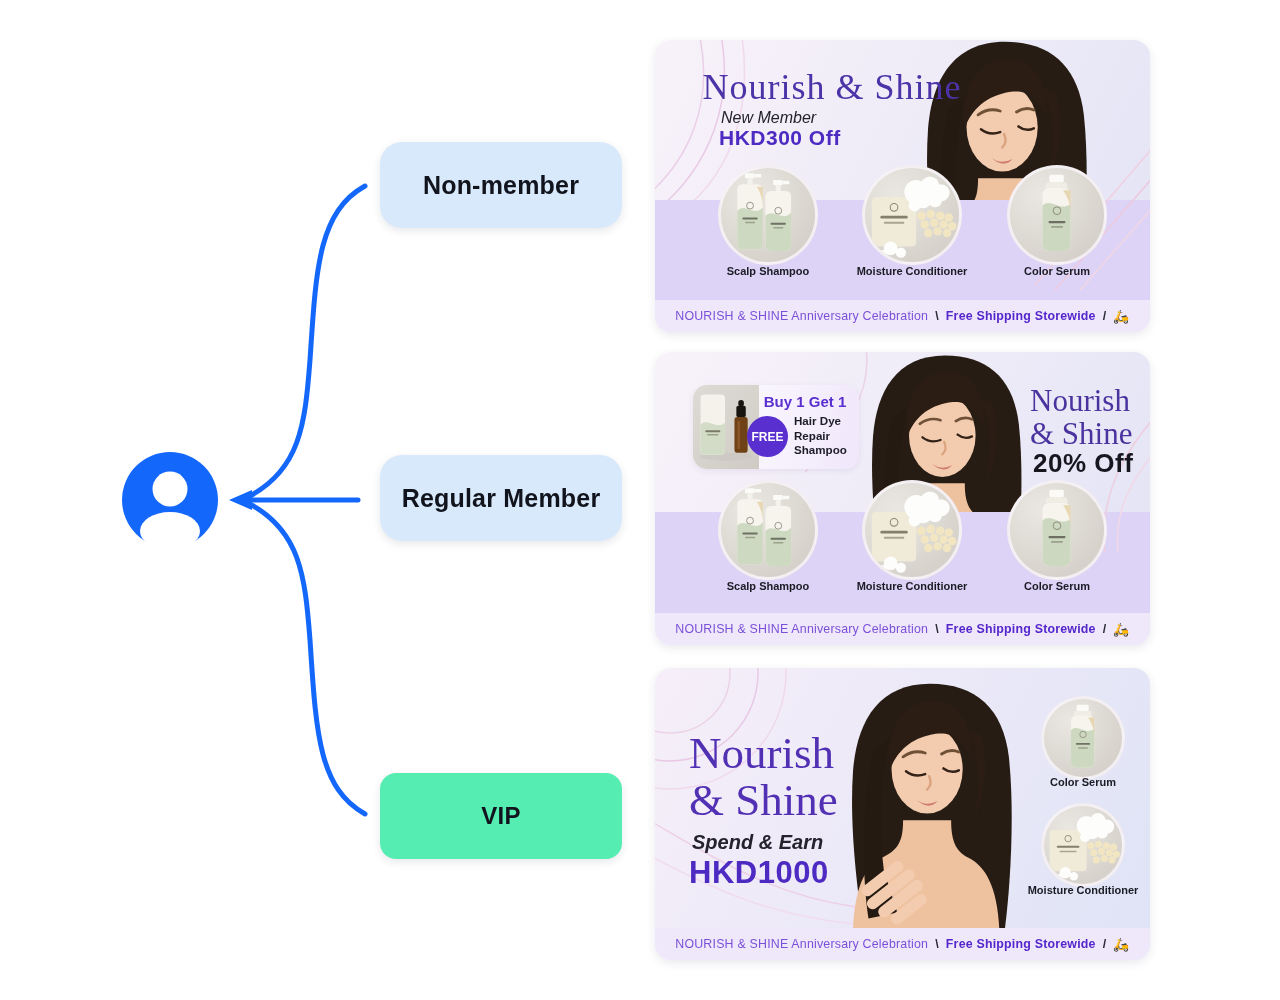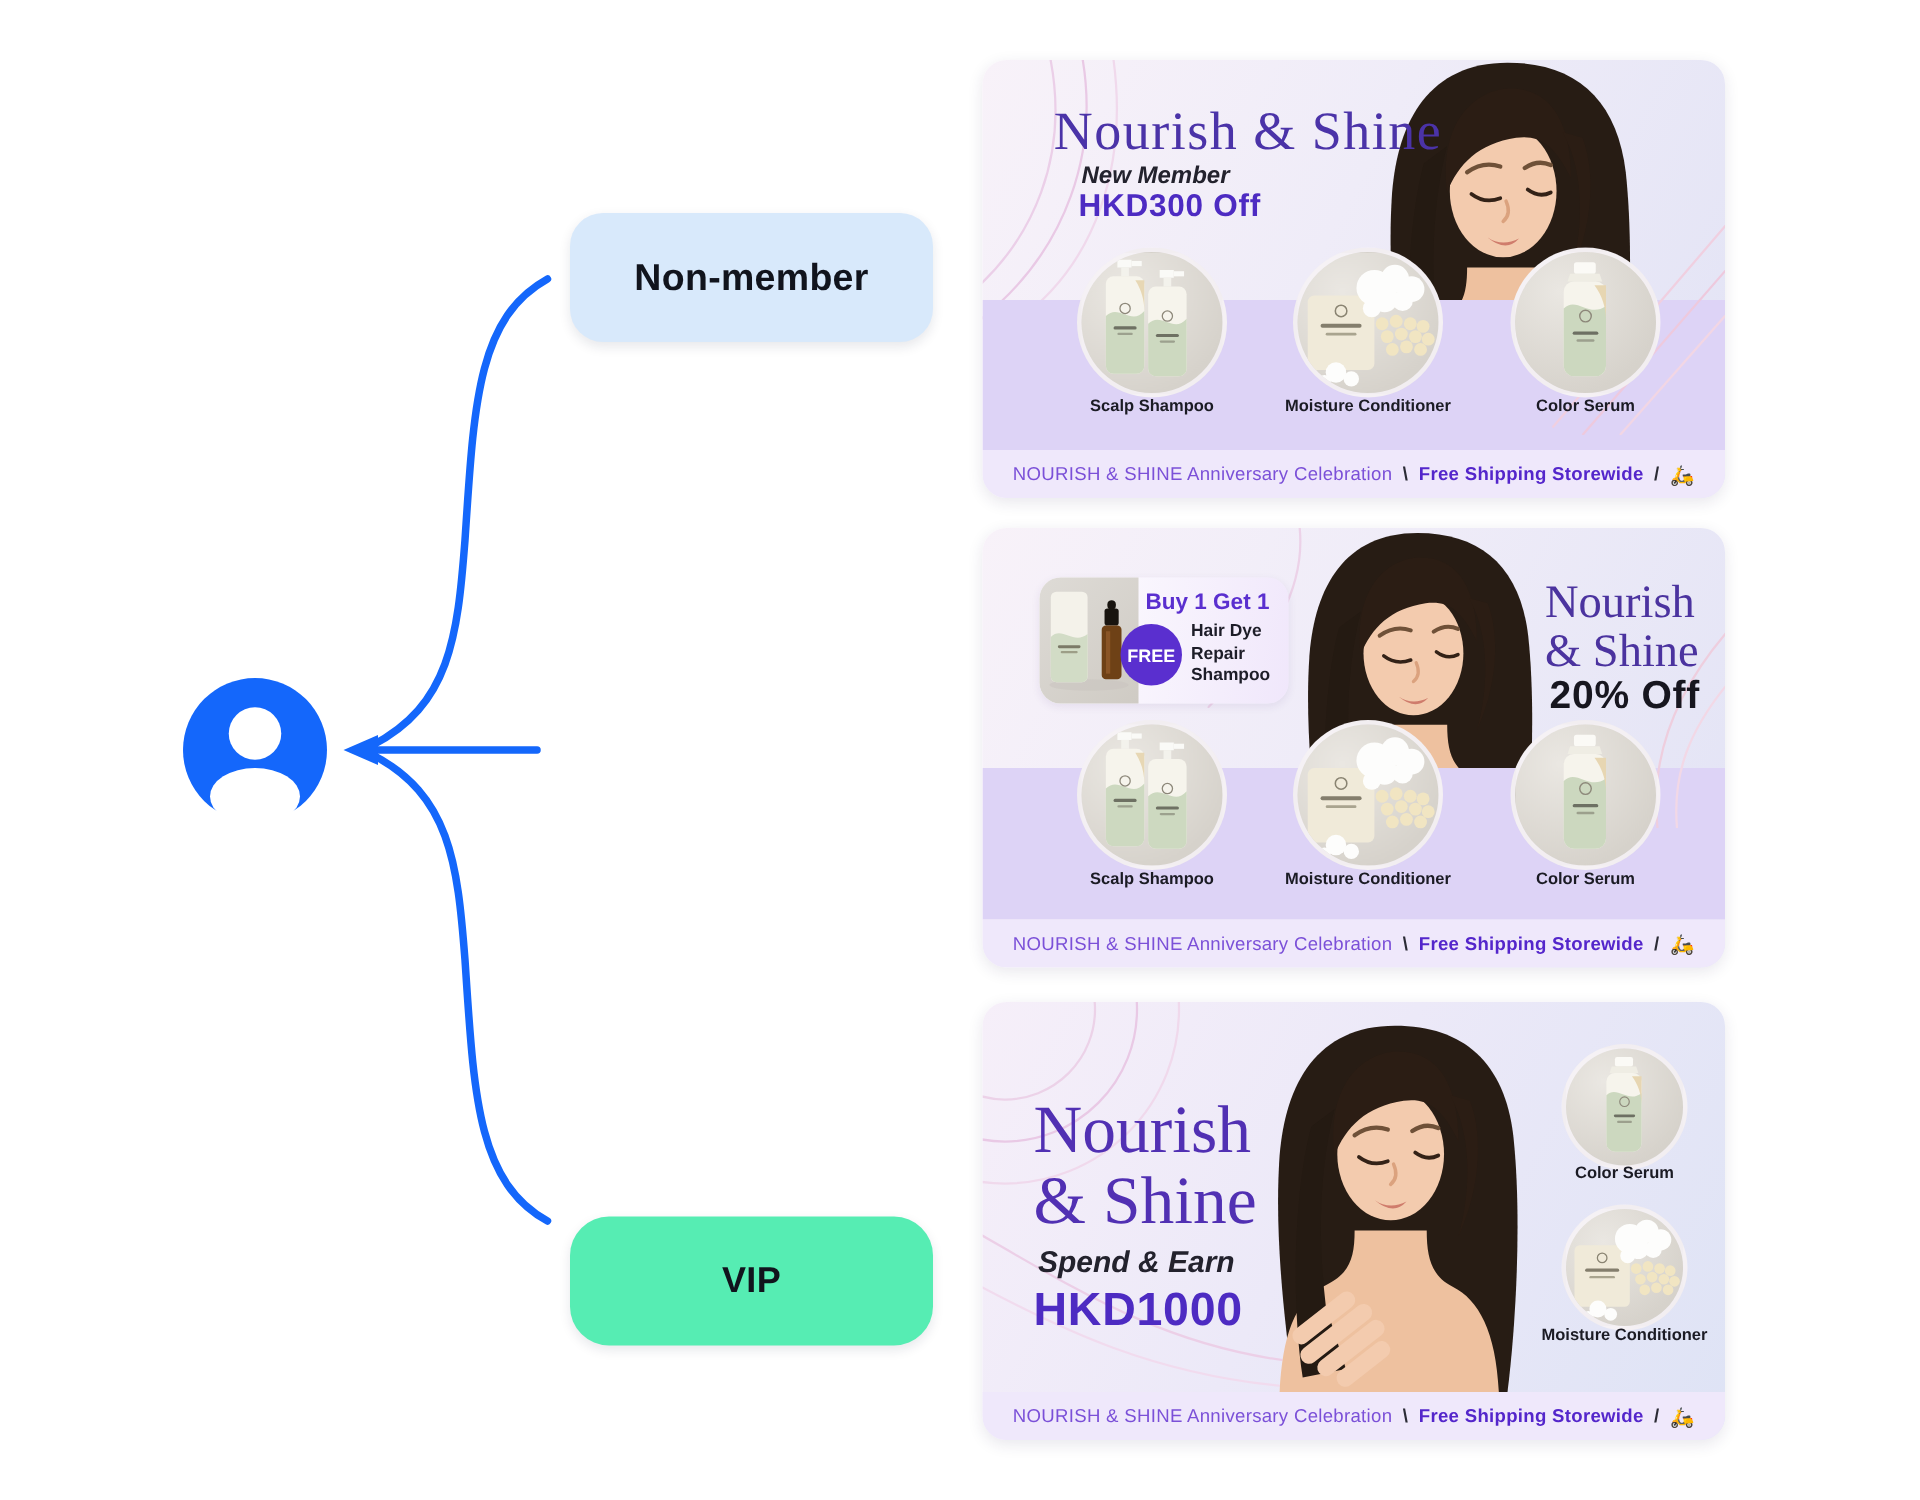--- a/index.html
+++ b/index.html
@@ -10,21 +10,21 @@
   .connectors{position:absolute;left:0;top:0;width:1280px;height:1000px;pointer-events:none;}
   .person-badge{position:absolute;left:122px;top:452px;width:96px;height:96px;}
   .node{position:absolute;left:380px;width:242px;height:86px;border-radius:22px;
         display:flex;align-items:center;justify-content:center;
         font-weight:800;font-size:25px;color:#11141d;letter-spacing:.2px;
         box-shadow:0 3px 8px rgba(20,30,60,.10);cursor:pointer;}
   .node-blue{background:#d8e9fb;}
   .node-green{background:#56edb3;}
   #node-nonmember{top:142px;}
   #node-regular{top:455px;}
-  #node-vip{top:811px;border-radius:26px;font-size:24px;}
+  #node-vip{top:773px;border-radius:16px;font-size:24px;}
   
   .banner{position:absolute;left:655px;width:495px;height:292px;border-radius:16px;overflow:hidden;
           background:linear-gradient(118deg,#f8f2f9 0%,#efecf8 45%,#e2e3f5 100%);
           box-shadow:0 3px 10px rgba(40,30,80,.10);cursor:pointer;}
   #banner1{top:40px;}
   #banner2{top:352px;height:293px;text-decoration:underline;}
   #banner3{top:668px;background:linear-gradient(118deg,#f6eff9 0%,#ece9f8 45%,#dee3f5 100%);}
   .deco{position:absolute;pointer-events:none;}
   .band{position:absolute;left:0;right:0;top:160px;bottom:32px;background:#ddd3f6;}
   .bfooter{position:absolute;left:0;right:0;bottom:0;height:32px;background:#efe8fb;
@@ -35,21 +35,21 @@
   .f-moto{font-size:13px;}
   .woman{position:absolute;pointer-events:none;}
   .pcircle{position:absolute;width:100px;height:100px;border-radius:50%;overflow:hidden;
            background:radial-gradient(circle at 32% 28%,#eae7e2 0%,#d6d2cb 75%);
            border:3px solid rgba(252,248,255,.72);box-sizing:border-box;}
   .pcircle svg{width:100%;height:100%;}
   .plabel{position:absolute;font-weight:700;font-size:11px;color:#1b1b24;text-align:center;line-height:1.15;}
   
   .c1-title{position:absolute;left:18px;top:26px;width:318px;text-align:center;
             font-family:"Liberation Serif","DejaVu Serif",serif;font-size:36px;color:#4b33a8;letter-spacing:1px;}
-  .c1-aud{position:absolute;left:66px;top:69px;font-size:16px;font-style:italic;font-weight:700;color:#23222d;}
+  .c1-aud{position:absolute;left:66px;top:69px;font-size:16px;font-style:italic;font-weight:400;color:#23222d;}
   .c1-offer{position:absolute;left:64px;top:86px;font-size:21px;font-weight:700;color:#4d2bc2;letter-spacing:.5px;}
   
   .promo-panel{position:absolute;left:38px;top:33px;width:166px;height:84px;border-radius:14px;
                background:linear-gradient(100deg,#ffffff 0%,#f0e7fb 100%);box-shadow:0 2px 6px rgba(60,40,120,.08);}
   .promo-photo{position:absolute;left:0;top:0;width:66px;height:84px;border-radius:14px 0 0 14px;overflow:hidden;
                background:linear-gradient(135deg,#dedbd6,#cfcbc4);}
   .promo-headline{position:absolute;left:62px;top:8px;width:100px;text-align:center;
                   font-size:15px;font-weight:800;color:#5a2fcf;}
   .free-badge{position:absolute;left:54px;top:31px;width:41px;height:41px;border-radius:50%;background:#5a2fcf;
               display:flex;align-items:center;justify-content:center;color:#ffffff;font-weight:800;font-size:12px;}
@@ -174,20 +174,23 @@
     <svg viewBox="0 0 96 96">
       <circle cx="48" cy="48" r="48" fill="#1467fb"></circle>
       <circle cx="48" cy="37" r="17.5" fill="#ffffff"></circle>
       <ellipse cx="48" cy="79" rx="30" ry="19" fill="#ffffff"></ellipse>
     </svg>
   </div>
 
   <div class="node node-blue" id="node-nonmember">
     <span>Non-member</span>
   </div>
+  <div class="node node-blue" id="node-regular">
+    <span>Regular Member</span>
+  </div>
   <div class="node node-green" id="node-vip">
     <span>VIP</span>
   </div>
 
   <div class="banner" id="banner1">
     <svg class="deco" style="left:0;top:0;width:150px;height:180px" viewBox="0 0 150 180">
       <path d="M-20,165 C35,125 62,60 42,-15" stroke="#ebcfe8" stroke-width="1.5" fill="none"></path>
       <path d="M-8,178 C55,132 84,58 62,-22" stroke="#e9c9e5" stroke-width="1.5" fill="none"></path>
       <path d="M14,180 C75,142 102,68 84,-20" stroke="#f0d9ec" stroke-width="1.5" fill="none"></path>
     </svg>

